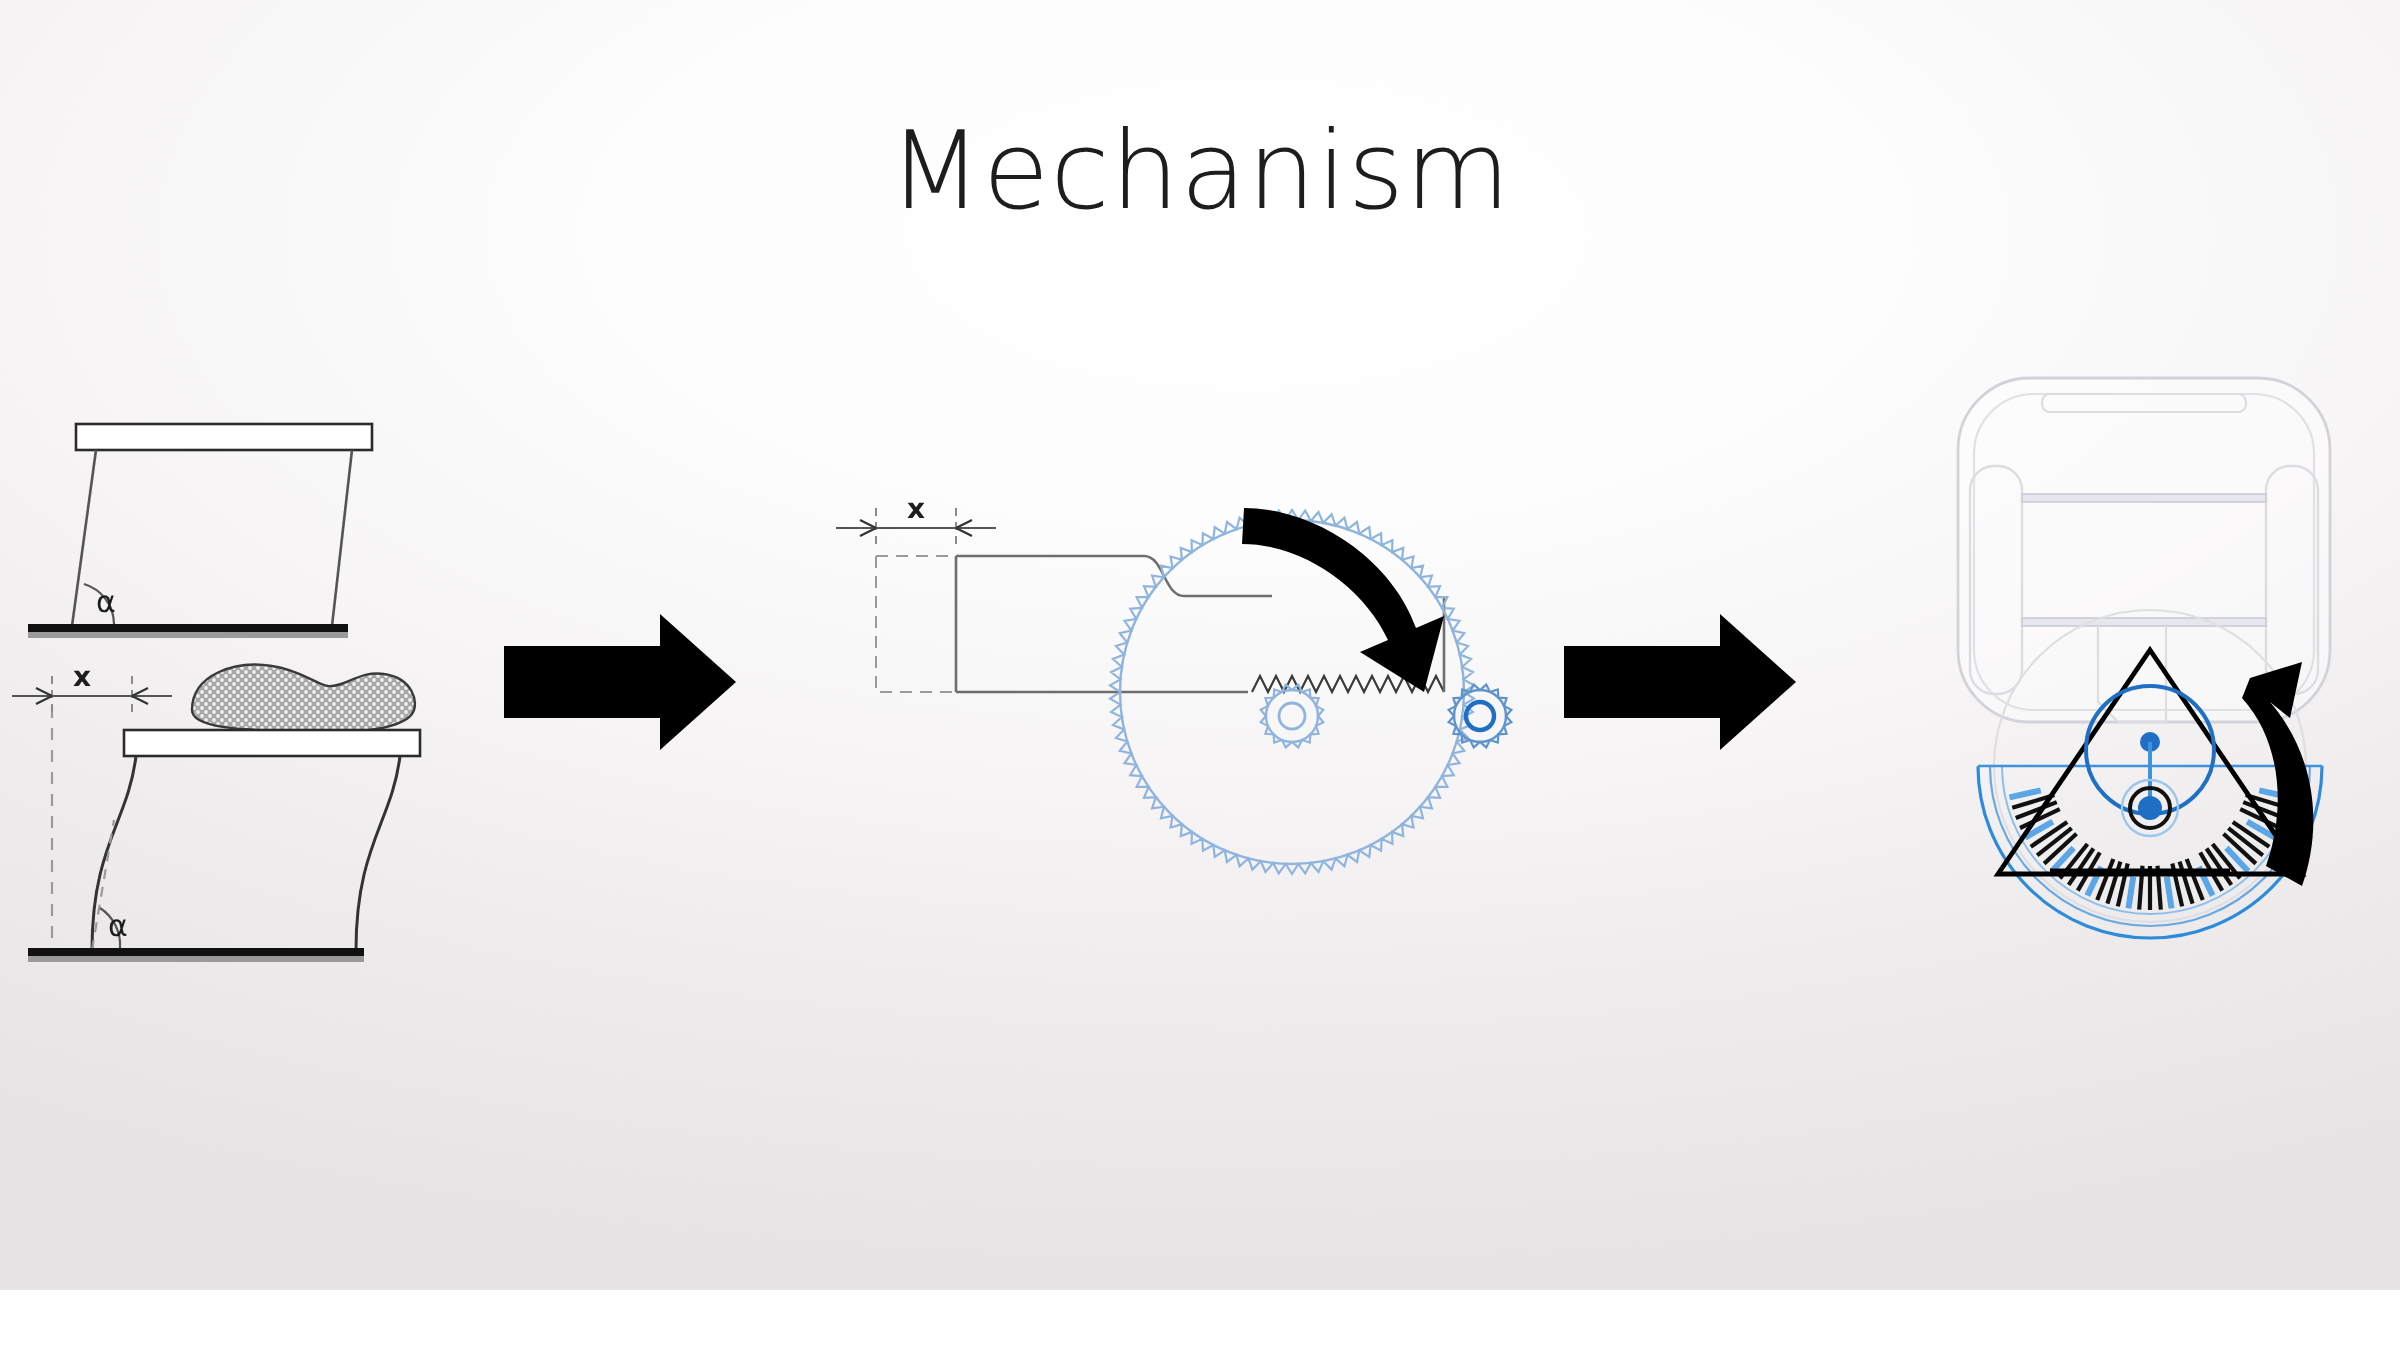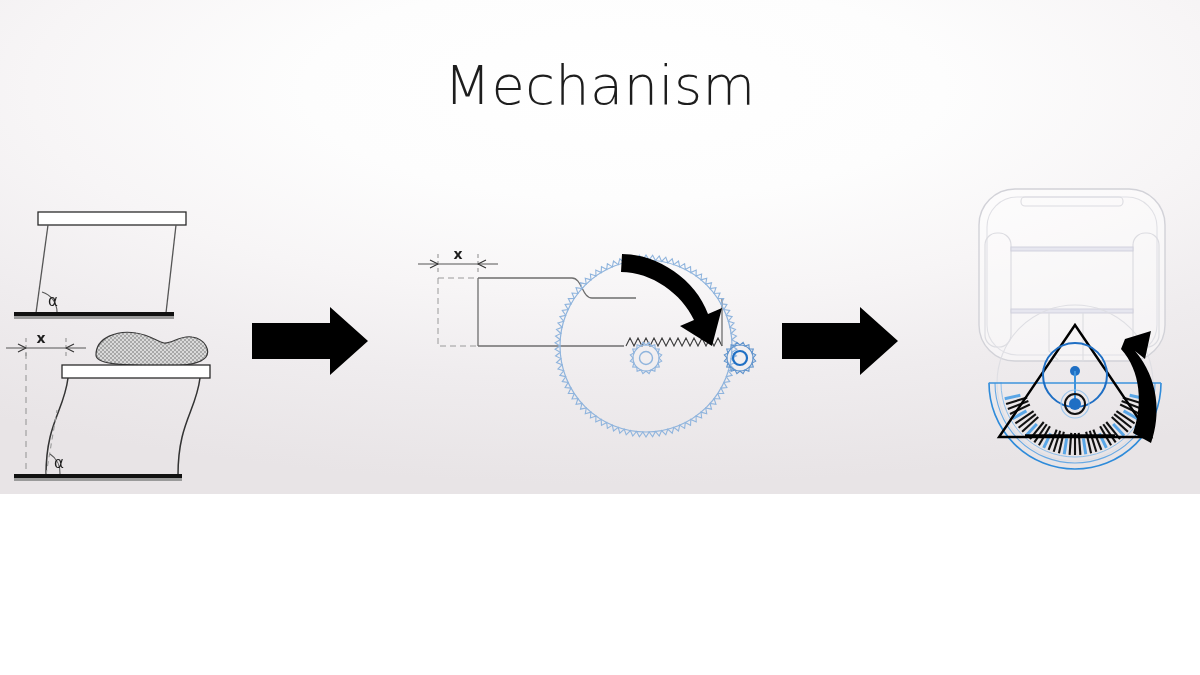--- a/index.html
+++ b/index.html
@@ -8,21 +8,21 @@
   }
   body {
     width: 1200px;
     height: 675px;
     overflow: hidden;
     font-family: "Liberation Sans", sans-serif;
   }
   #slide {
     position: relative;
     width: 1200px;
-    height: 494px;
+    height: 645px;
     background:
       radial-gradient(ellipse 95% 80% at 52% 18%,
         #ffffff 0%,
         #fdfdfd 28%,
         #f7f5f6 52%,
         #efecee 74%,
         #e8e4e6 100%);
     overflow: hidden;
   }
   #slide-title {

